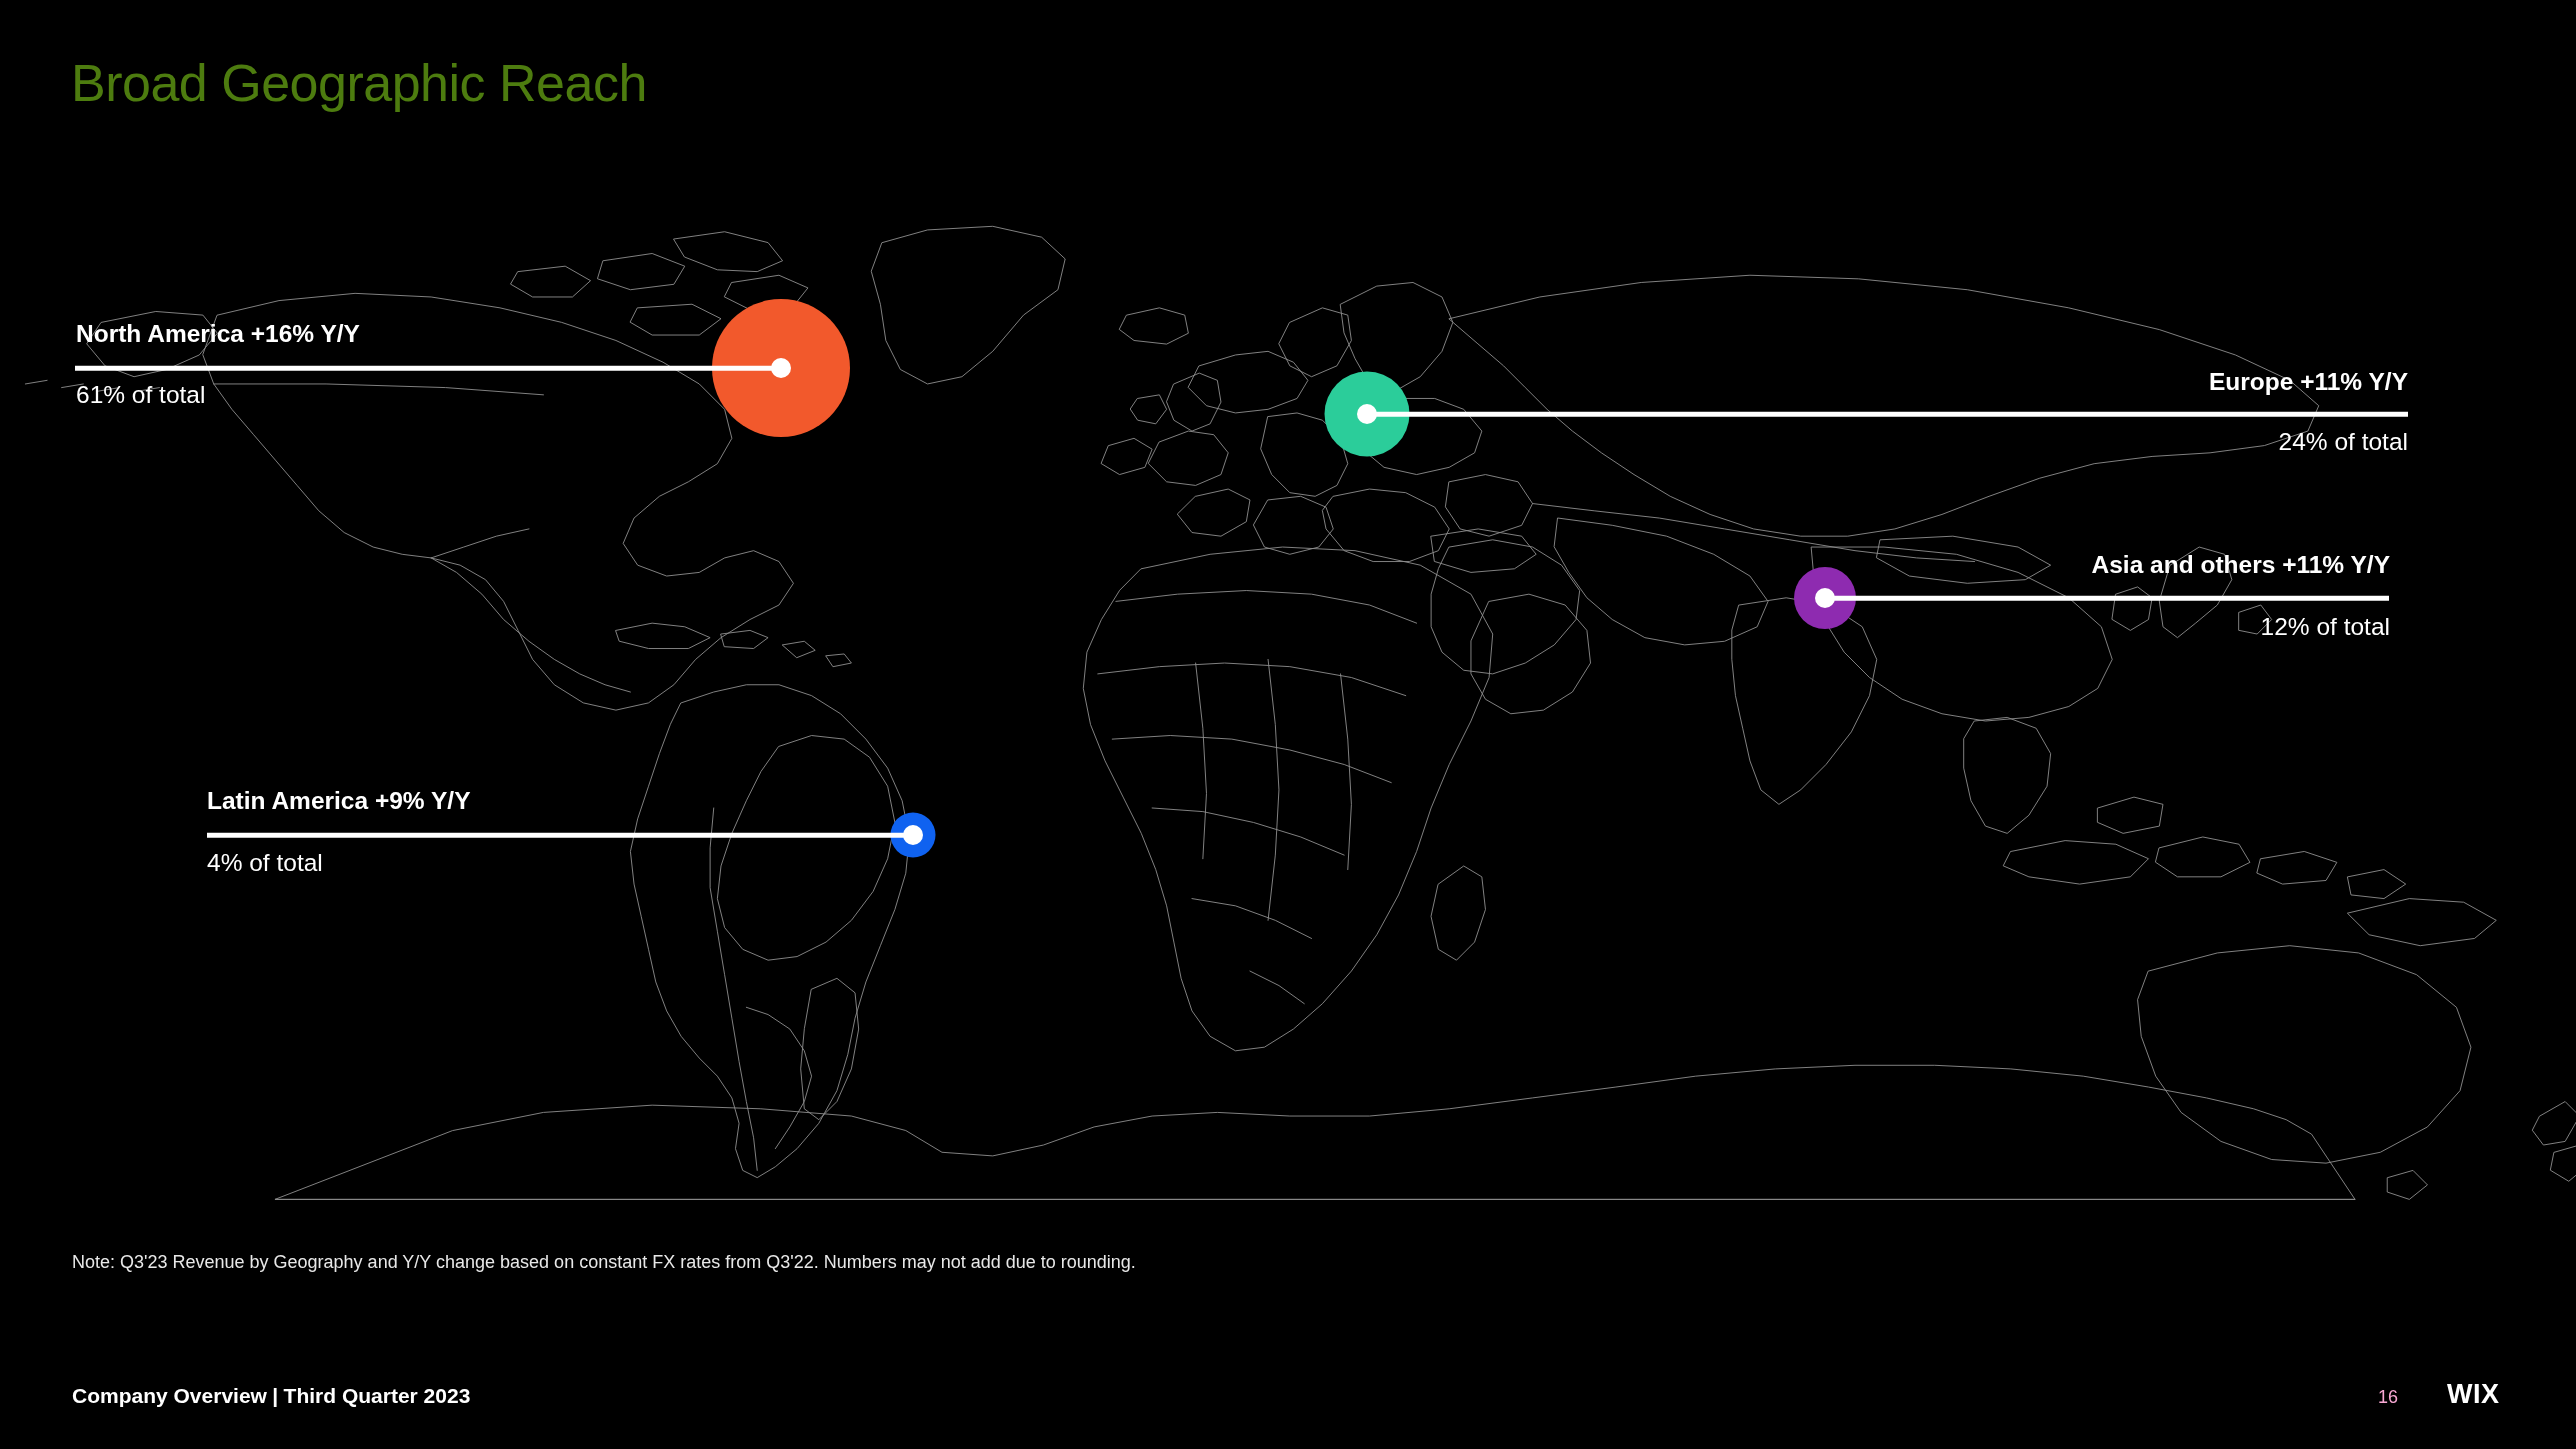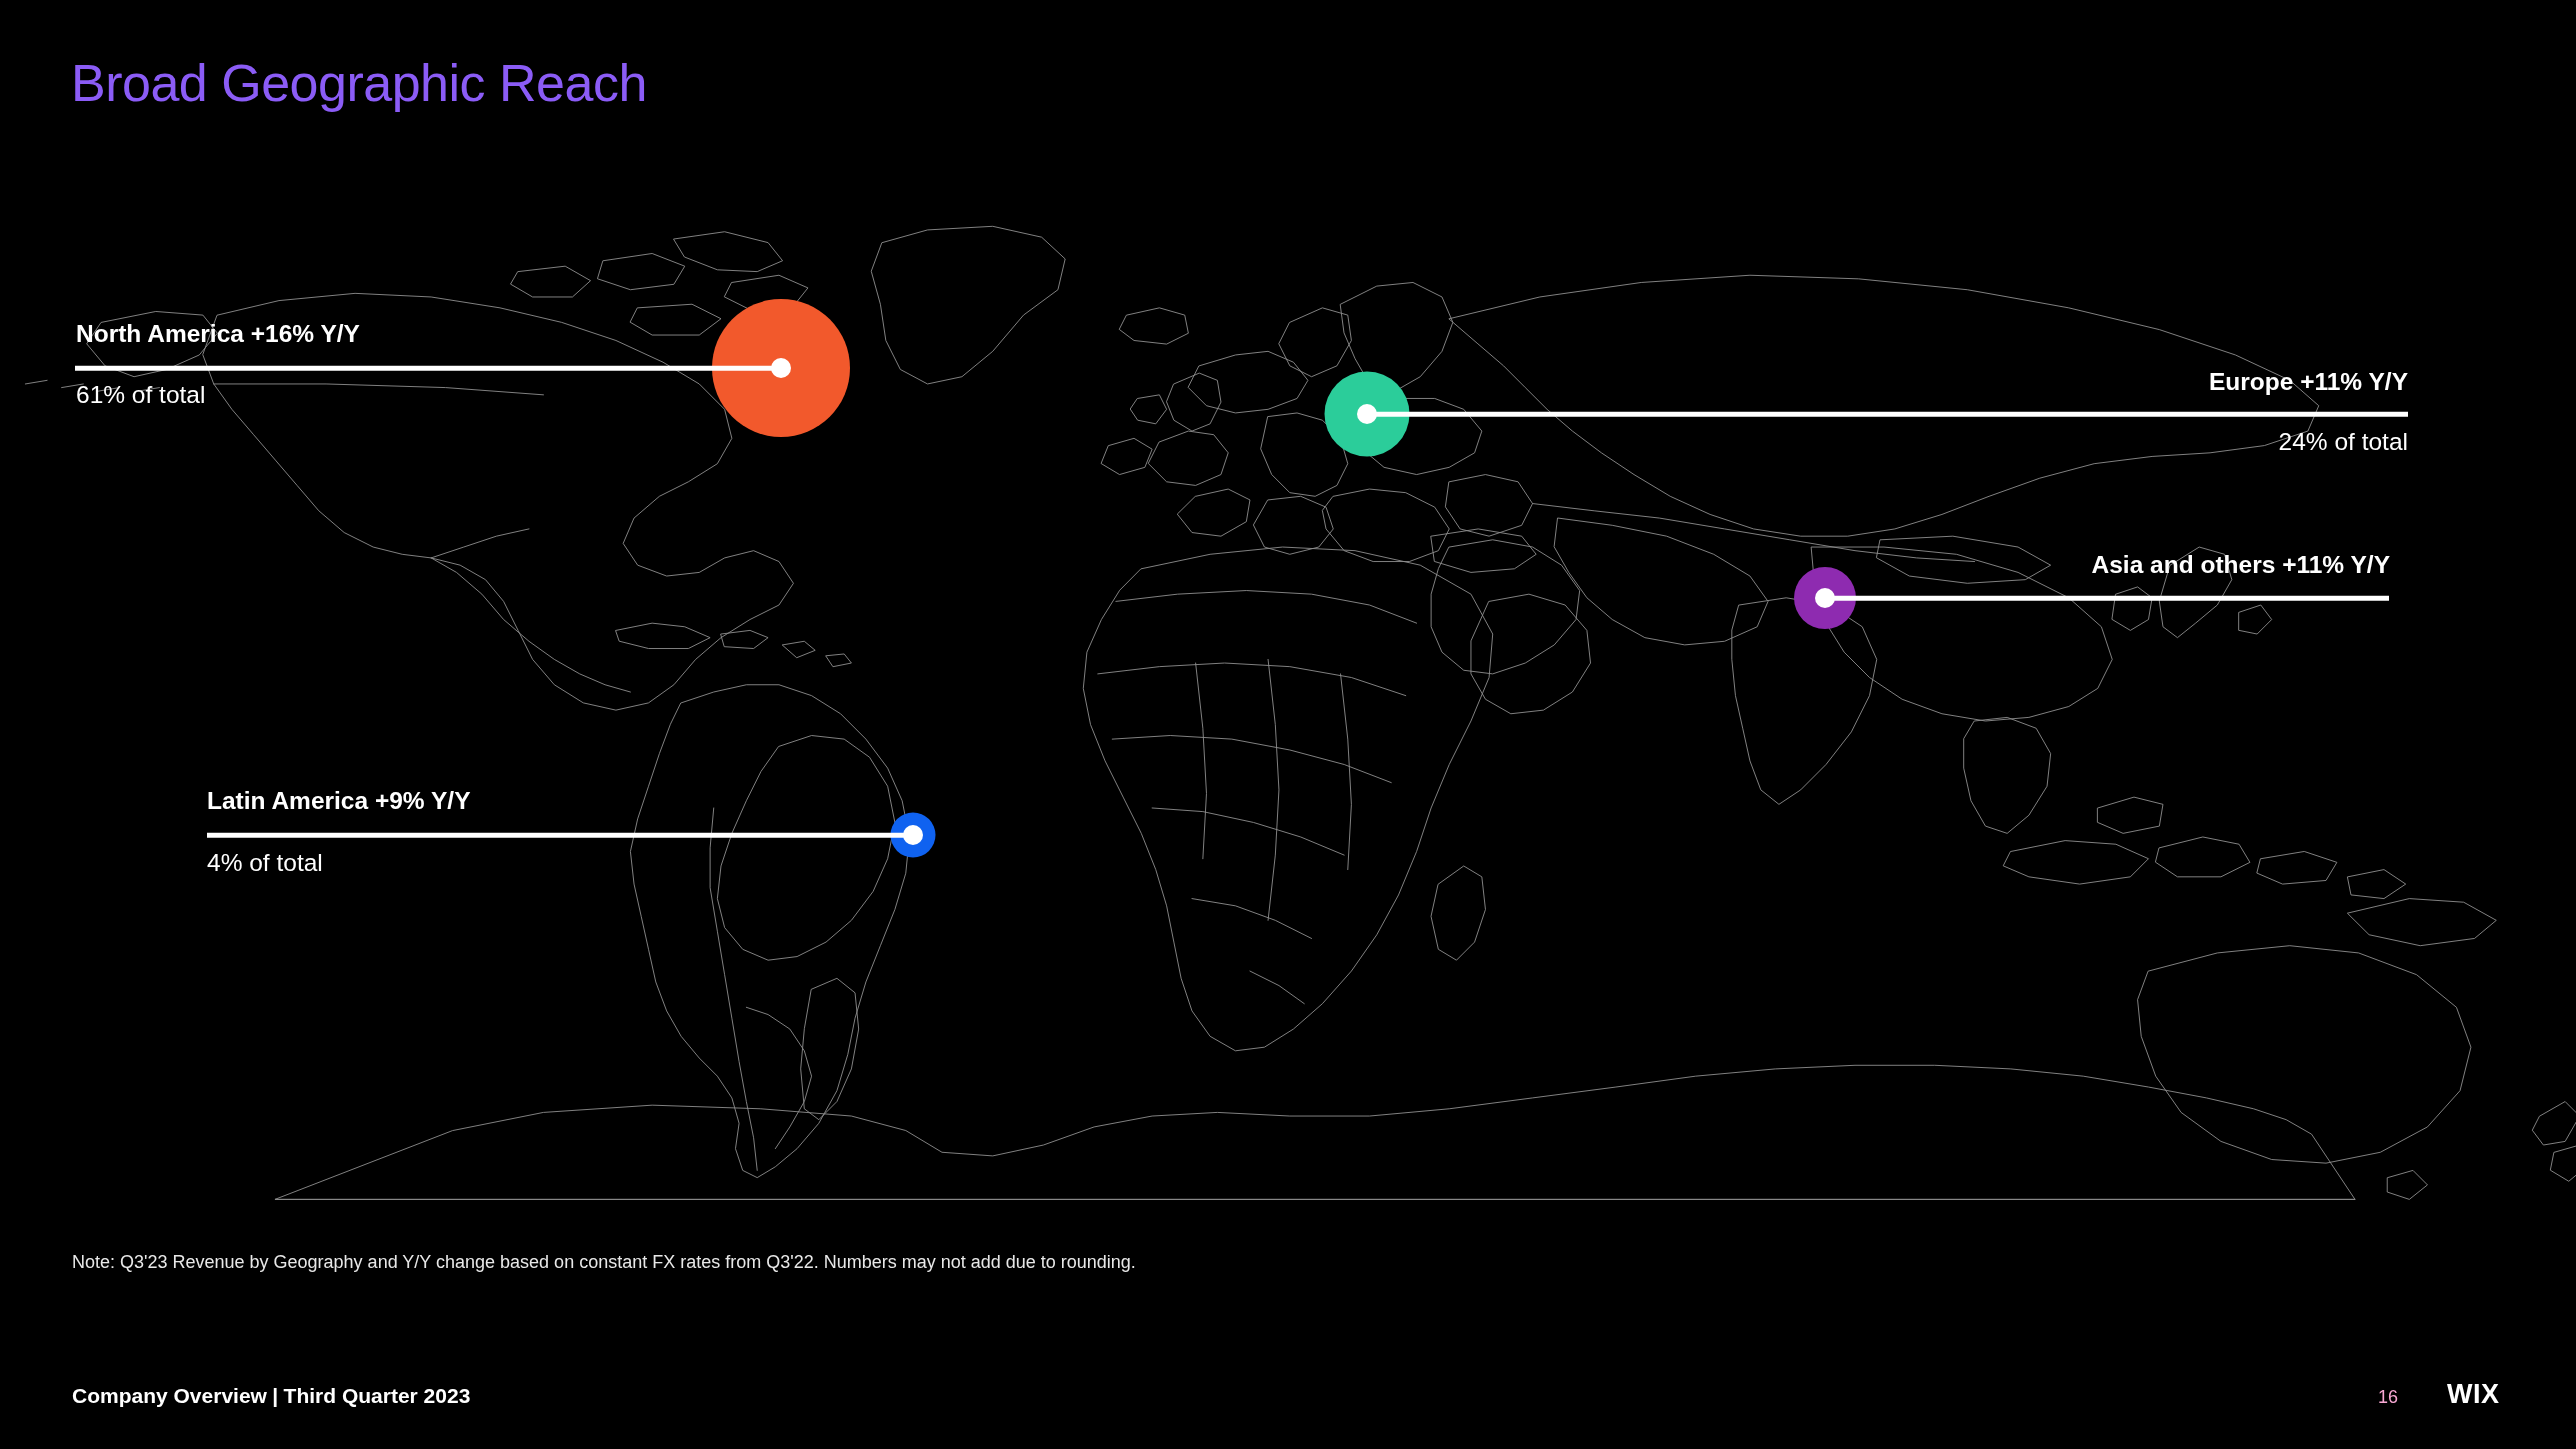--- a/index.html
+++ b/index.html
@@ -20,21 +20,21 @@
   }
 
   
   #title {
     position: absolute;
     left: 71px;
     top: 53px;
     font-size: 52px;
     font-weight: 400;
     letter-spacing: -0.5px;
-    color: #8b5cf6;
+    color: #4d7c0f;
     white-space: nowrap;
   }
   #subtitle {
     position: absolute;
     left: 72px;
     top: 140px;
     font-size: 26px;
     font-weight: 400;
     letter-spacing: 0px;
     color: #f2f2f2;
@@ -299,20 +299,23 @@
   <div class="callout right" style="left:1502px; top:370px; width:906px;">
     <div class="head">Europe +11% Y/Y</div>
   </div>
   <div class="callout right" style="left:1502px; top:430px; width:906px;">
     <div class="sub">24% of total</div>
   </div>
 
   <div class="callout right" style="left:1484px; top:553px; width:906px;">
     <div class="head">Asia and others +11% Y/Y</div>
   </div>
+  <div class="callout right" style="left:1484px; top:615px; width:906px;">
+    <div class="sub">12% of total</div>
+  </div>
 
   <div class="callout left" style="left:207px; top:789px;">
     <div class="head">Latin America +9% Y/Y</div>
   </div>
   <div class="callout left" style="left:207px; top:851px;">
     <div class="sub">4% of total</div>
   </div>
 
   <div id="footnote">Note: Q3'23 Revenue by Geography and Y/Y change based on constant FX rates from Q3'22. Numbers may not add due to rounding.</div>
 

